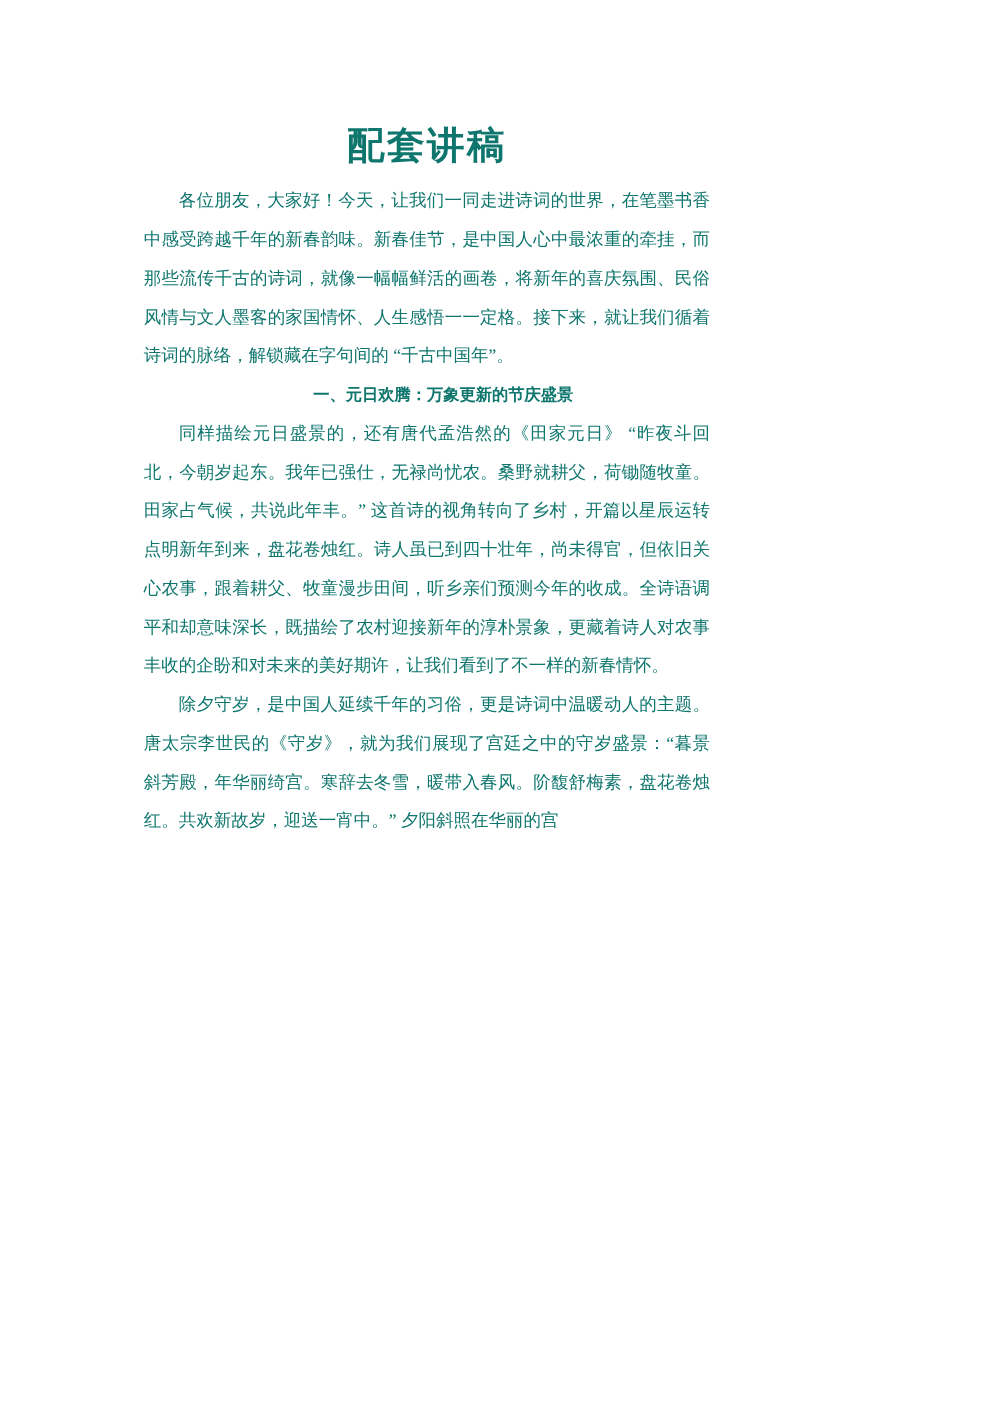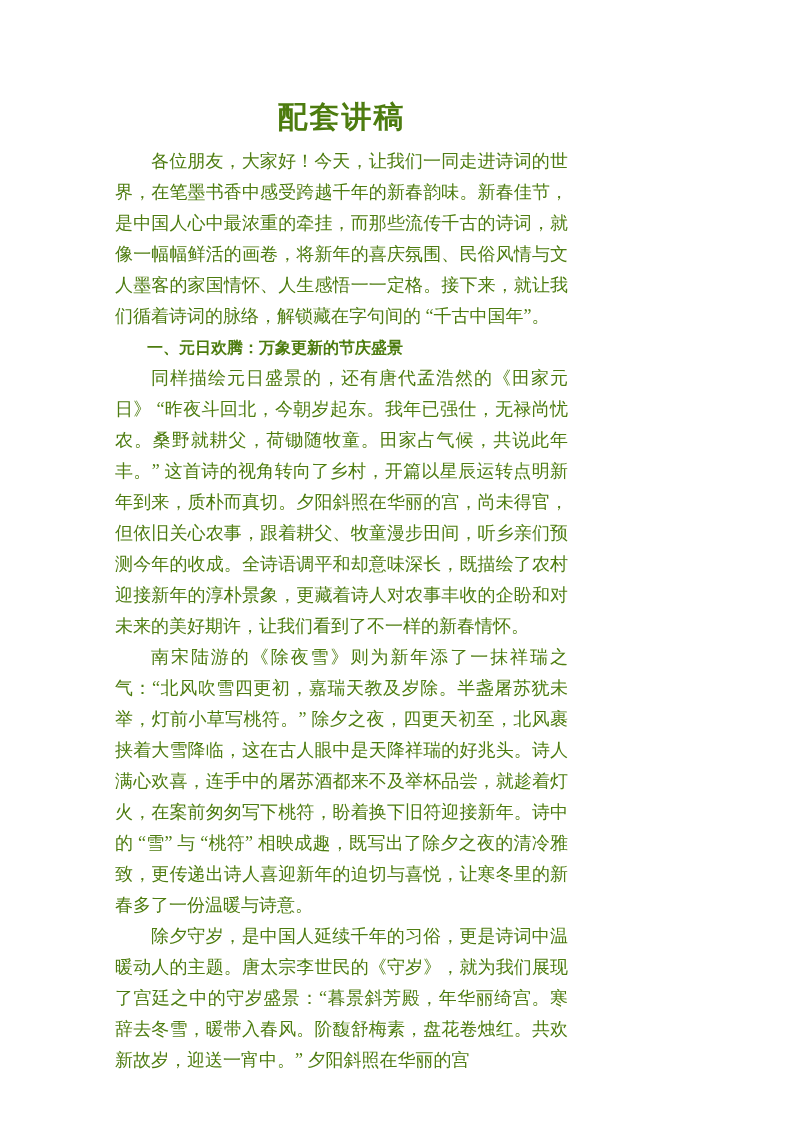--- a/index.html
+++ b/index.html
@@ -6,60 +6,60 @@
     margin: 0;
     padding: 0;
     background: #ffffff;
   }
   .page {
     width: 684px;
     height: 1123px;
     box-sizing: border-box;
     background: #ffffff;
     padding: 100px 116px 0 115px;
-    color: #4d7c0f;
+    color: #0f766e;
     font-family: "Liberation Serif", "DejaVu Serif", serif;
     overflow: hidden;
   }
   .doc-title {
     margin: 0 0 12px 0;
     font-size: 30px;
     line-height: 34px;
     font-weight: bold;
     text-align: center;
     font-family: "Liberation Sans", "DejaVu Sans", sans-serif;
     letter-spacing: 2px;
   }
   .para {
     margin: 0;
-    font-size: 18px;
+    font-size: 14px;
     line-height: 31px;
     text-align: justify;
     text-indent: 2em;
     word-break: break-all;
   }
   .heading {
     margin: 0;
-    font-size: 16px;
+    font-size: 13px;
     line-height: 31px;
     font-weight: bold;
     text-indent: 2em;
-    font-family: Liberation Serif, serif;
+    font-family: Liberation Mono, monospace;
+    text-align: center;
   }
 </style>
 </head>
 <body>
 
 <div class="page">
   <h1 class="doc-title">配套讲稿</h1>
 
   <p class="para">各位朋友，大家好！今天，让我们一同走进诗词的世界，在笔墨书香中感受跨越千年的新春韵味。新春佳节，是中国人心中最浓重的牵挂，而那些流传千古的诗词，就像一幅幅鲜活的画卷，将新年的喜庆氛围、民俗风情与文人墨客的家国情怀、人生感悟一一定格。接下来，就让我们循着诗词的脉络，解锁藏在字句间的 “千古中国年”。</p>
 
   <h2 class="heading">一、元日欢腾：万象更新的节庆盛景</h2>
 
 
-  <p class="para">同样描绘元日盛景的，还有唐代孟浩然的《田家元日》 “昨夜斗回北，今朝岁起东。我年已强仕，无禄尚忧农。桑野就耕父，荷锄随牧童。田家占气候，共说此年丰。” 这首诗的视角转向了乡村，开篇以星辰运转点明新年到来，质朴而真切。夕阳斜照在华丽的宫，尚未得官，但依旧关心农事，跟着耕父、牧童漫步田间，听乡亲们预测今年的收成。全诗语调平和却意味深长，既描绘了农村迎接新年的淳朴景象，更藏着诗人对农事丰收的企盼和对未来的美好期许，让我们看到了不一样的新春情怀。</p>
+  <p class="para">同样描绘元日盛景的，还有唐代孟浩然的《田家元日》 “昨夜斗回北，今朝岁起东。我年已强仕，无禄尚忧农。桑野就耕父，荷锄随牧童。田家占气候，共说此年丰。” 这首诗的视角转向了乡村，开篇以星辰运转点明新年到来，盘花卷烛红。诗人虽已到四十壮年，尚未得官，但依旧关心农事，跟着耕父、牧童漫步田间，听乡亲们预测今年的收成。全诗语调平和却意味深长，既描绘了农村迎接新年的淳朴景象，更藏着诗人对农事丰收的企盼和对未来的美好期许，让我们看到了不一样的新春情怀。</p>
 
-  <p class="para">南宋陆游的《除夜雪》则为新年添了一抹祥瑞之气：“北风吹雪四更初，嘉瑞天教及岁除。半盏屠苏犹未举，灯前小草写桃符。” 除夕之夜，四更天初至，北风裹挟着大雪降临，这在古人眼中是天降祥瑞的好兆头。诗人满心欢喜，连手中的屠苏酒都来不及举杯品尝，就趁着灯火，在案前匆匆写下桃符，盼着换下旧符迎接新年。诗中的 “雪” 与 “桃符” 相映成趣，既写出了除夕之夜的清冷雅致，更传递出诗人喜迎新年的迫切与喜悦，让寒冬里的新春多了一份温暖与诗意。</p>
 
 
   <p class="para">除夕守岁，是中国人延续千年的习俗，更是诗词中温暖动人的主题。唐太宗李世民的《守岁》，就为我们展现了宫廷之中的守岁盛景：“暮景斜芳殿，年华丽绮宫。寒辞去冬雪，暖带入春风。阶馥舒梅素，盘花卷烛红。共欢新故岁，迎送一宵中。” 夕阳斜照在华丽的宫</p>
 </div>
 
 </body></html>

